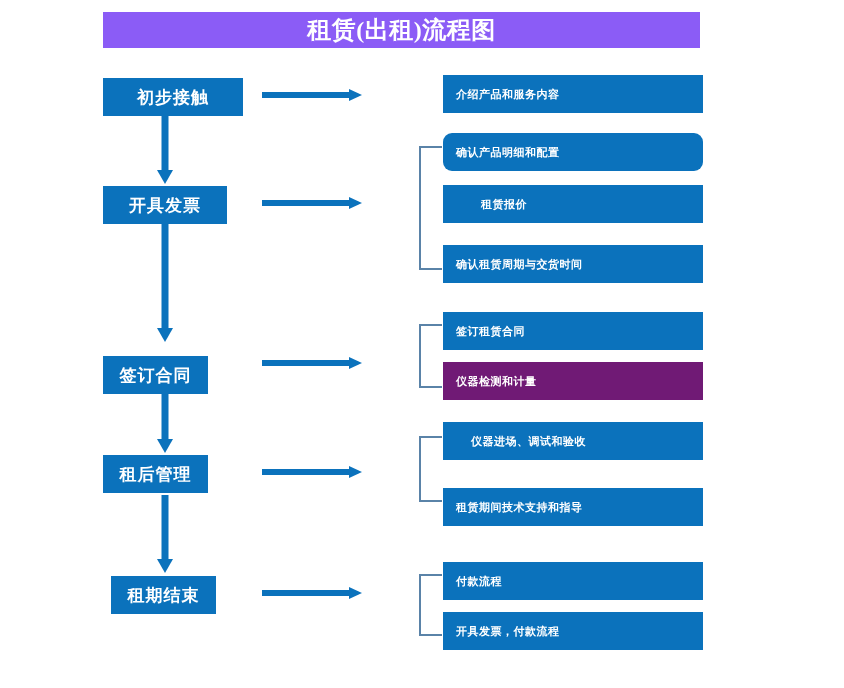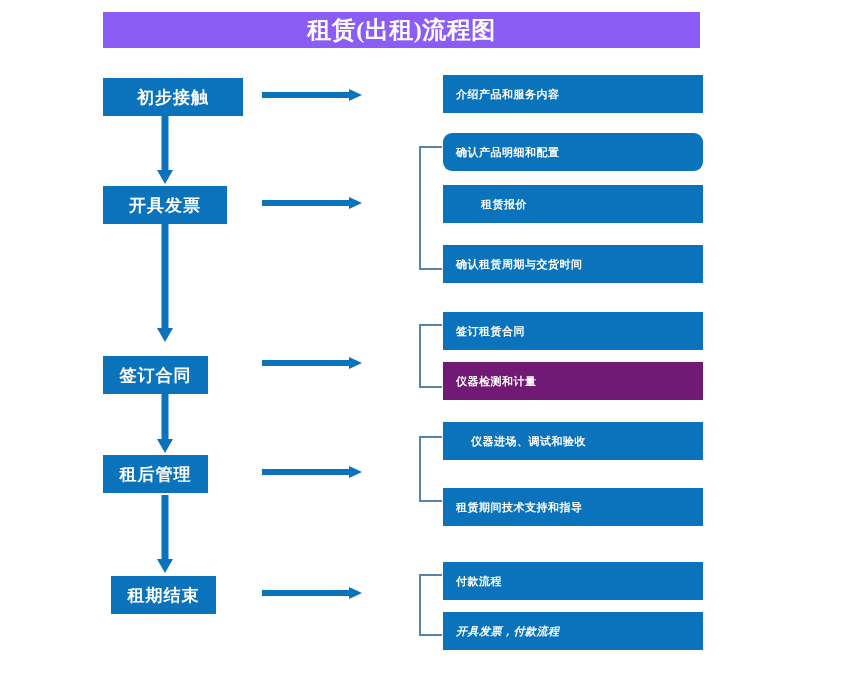--- a/index.html
+++ b/index.html
@@ -95,21 +95,21 @@
   <div id="details">
       <div class="detail-box" style="top: 75px; background: rgb(11, 114, 188);">介绍产品和服务内容</div>
       <div class="detail-box" style="top: 133px; background: rgb(11, 114, 188); border-radius: 9px;">确认产品明细和配置</div>
       <div class="detail-box" style="top: 185px; background: rgb(11, 114, 188); padding-left: 38px;">租赁报价</div>
       <div class="detail-box" style="top: 245px; background: rgb(11, 114, 188);">确认租赁周期与交货时间</div>
       <div class="detail-box" style="top: 312px; background: rgb(11, 114, 188);">签订租赁合同</div>
       <div class="detail-box" style="top: 362px; background: #701a75;">仪器检测和计量</div>
       <div class="detail-box" style="top: 422px; background: rgb(11, 114, 188); padding-left: 28px;">仪器进场、调试和验收</div>
       <div class="detail-box" style="top: 488px; background: rgb(11, 114, 188);">租赁期间技术支持和指导</div>
       <div class="detail-box" style="top: 562px; background: rgb(11, 114, 188);">付款流程</div>
-      <div class="detail-box" style="top: 612px; background: rgb(11, 114, 188); font-style: italic;">开具发票，付款流程</div>
+      <div class="detail-box" style="top: 612px; background: rgb(11, 114, 188);">开具发票，付款流程</div>
     </div>
   <div id="brackets">
       <div class="bracket" style="left: 418px; top: 146px; height: 124px;">
         <svg width="26" height="124" viewBox="0 0 26 124">
           <path d="M24 1 L2 1 L2 123 L24 123" fill="none" stroke="#5A83A8" stroke-width="2"></path>
         </svg>
       </div>
       <div class="bracket" style="left: 418px; top: 324px; height: 64px;">
         <svg width="26" height="64" viewBox="0 0 26 64">
           <path d="M24 1 L2 1 L2 63 L24 63" fill="none" stroke="#5A83A8" stroke-width="2"></path>

